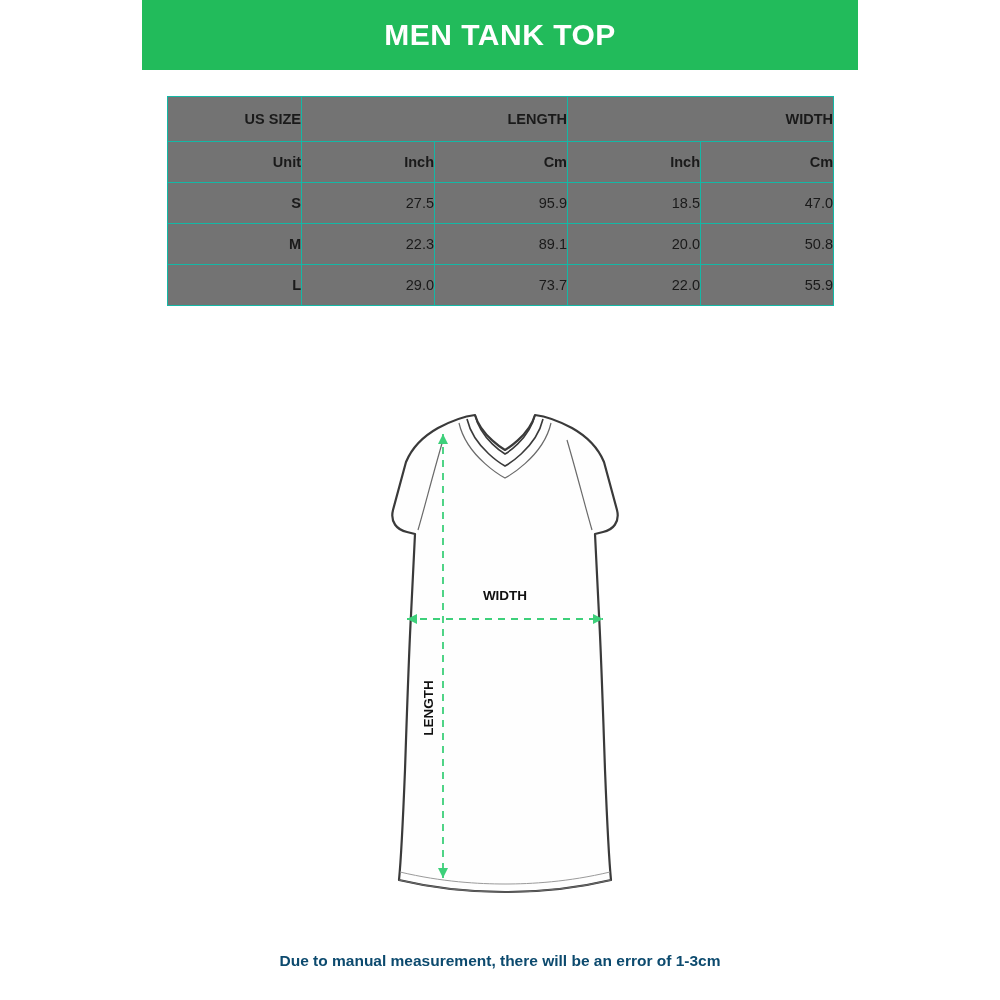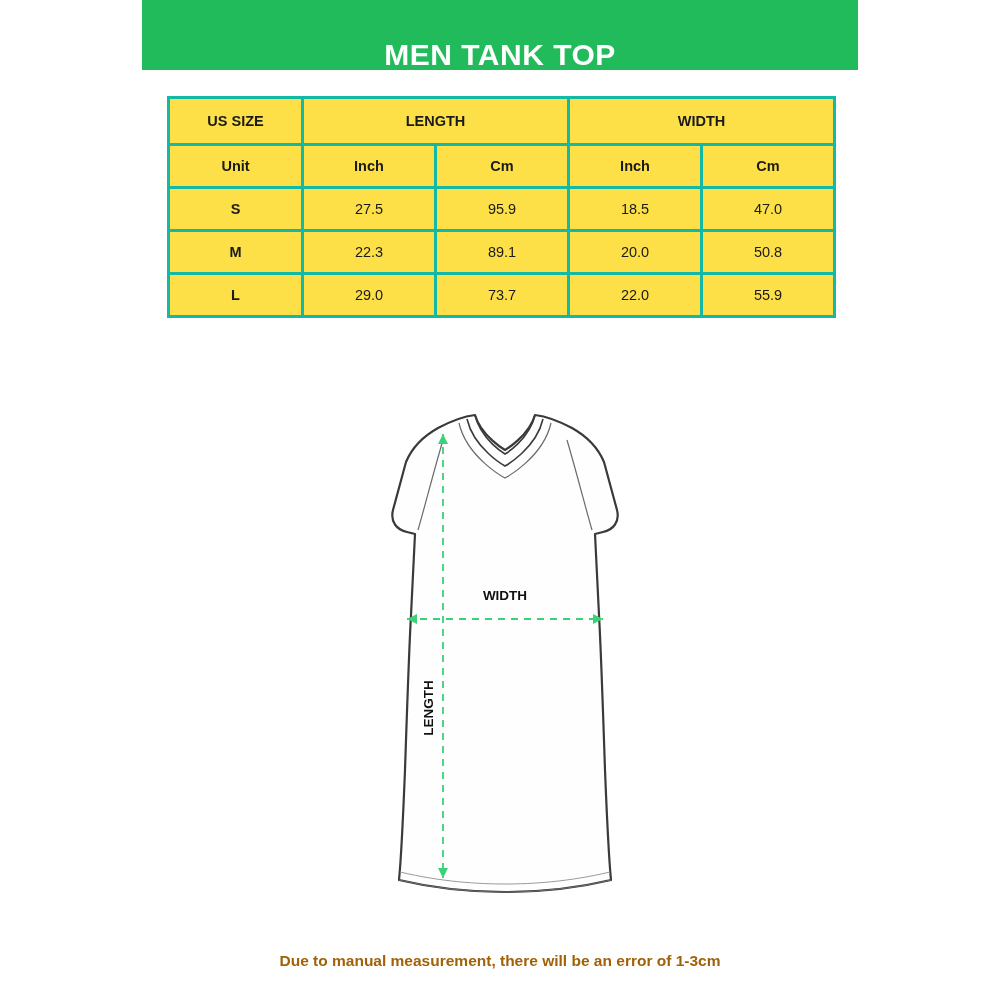--- a/index.html
+++ b/index.html
@@ -18,21 +18,21 @@
 
   
   .header-banner {
     position: absolute;
     left: 142px;
     top: 0;
     width: 716px;
     height: 70px;
     background: #22bb5b;
     display: flex;
-    align-items: flex-end;
+    align-items: center;
     justify-content: center;
   }
   .header-title {
     color: #ffffff;
     font-size: 30px;
     font-weight: bold;
     letter-spacing: 0.5px;
     text-align: center;
     line-height: 1;
   }
@@ -43,26 +43,26 @@
     left: 167px;
     top: 96px;
     width: 666px;
   }
   table.size-table {
     border-collapse: collapse;
     width: 666px;
     table-layout: fixed;
   }
   table.size-table td {
-    border: 3px solid #14b8a6;
+    border: 1px solid #14b8a6;
     height: 40px;
-    text-align: center;
+    text-align: right;
     vertical-align: middle;
     font-size: 14.5px;
-    background: #fde047;
+    background: #737373;
     padding: 0;
   }
   table.size-table tr.head-row td {
     font-weight: bold;
     font-size: 14.5px;
     height: 44px;
   }
   table.size-table tr.unit-row td {
     font-weight: bold;
   }
@@ -91,21 +91,21 @@
   }
   .garment svg { display: block; }
 
   
   .footer-note {
     position: absolute;
     left: 0;
     top: 952px;
     width: 1000px;
     text-align: center;
-    color: #a16207;
+    color: #0c4a6e;
     font-size: 15.5px;
     font-weight: bold;
   }
 </style>
 </head>
 <body>
 
 <div class="header-banner">
   <div class="header-title">MEN TANK TOP</div>
 </div>

